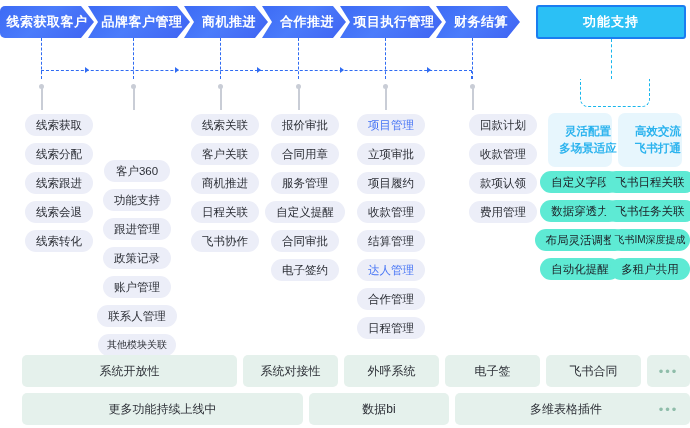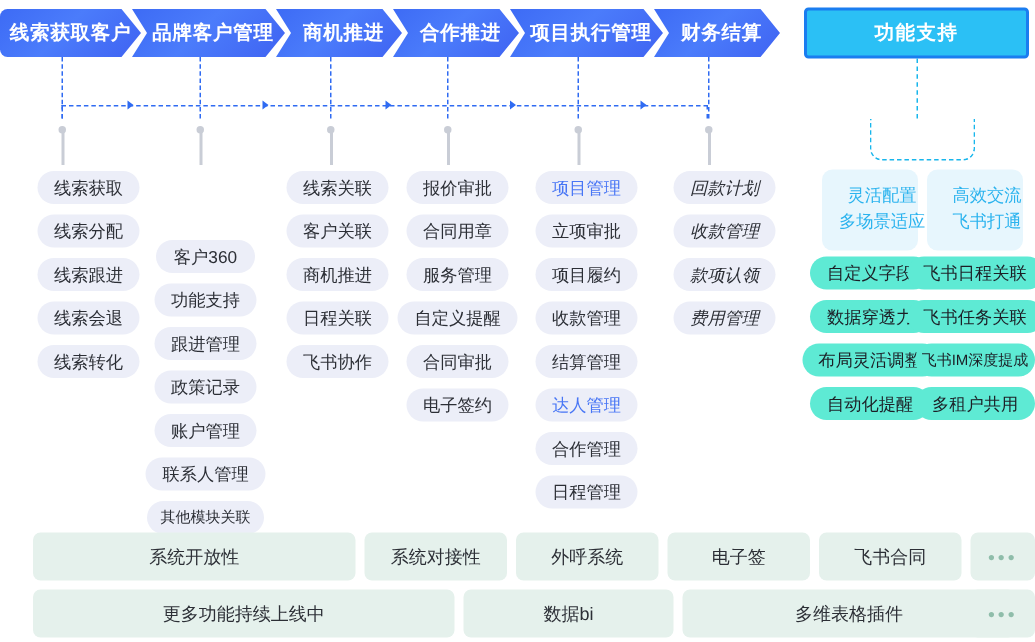--- a/index.html
+++ b/index.html
@@ -76,21 +76,21 @@
   }
   .pill.hl { color:#4876f5; }
   .pill.sm { font-size:10px; padding:0 9px; }
   .pill.cyan { background:#5eead4; color:#1c1f26; }
 
   
   .hcard {
     position:absolute; width:64px; height:54px;
     background:#e7f6fd; border-radius:7px;
     display:flex; flex-direction:column; align-items:center; justify-content:center;
-    color:#2bb3ee; font-size:11.5px; font-weight:normal; line-height:17px;
+    color:#2bb3ee; font-size:11.5px; font-weight:bold; line-height:17px;
     white-space:nowrap;
     padding-left:16px;
   }
 
   
   .gbar {
     position:absolute; height:32px;
     background:#e5f1ec; border-radius:5px;
     display:flex; align-items:center; justify-content:center;
     font-size:12px; color:#2c2f36; white-space:nowrap;
@@ -186,21 +186,21 @@
     <div class="col" style="left: 352px; top: 114px; width: 78px;">
       <div class="pill hl">项目管理</div>
       <div class="pill">立项审批</div>
       <div class="pill">项目履约</div>
       <div class="pill">收款管理</div>
       <div class="pill">结算管理</div>
       <div class="pill hl">达人管理</div>
       <div class="pill">合作管理</div>
       <div class="pill">日程管理</div>
     </div>
-    <div class="col" style="left: 444px; top: 114px; width: 78px; font-style: italic;">
+    <div class="col" style="left: 464px; top: 114px; width: 78px;">
       <div class="pill">回款计划</div>
       <div class="pill">收款管理</div>
       <div class="pill">款项认领</div>
       <div class="pill">费用管理</div>
     </div>
     <div class="vline cy" style="left: 611px; top: 39px; height: 40px;"></div>
     <div class="bracket cy" style="left: 580px; top: 79px; width: 70px; height: 28px;"></div>
     <div class="hcard" style="left: 548px; top: 113px;">
       <div>灵活配置</div>
       <div>多场景适应</div>

